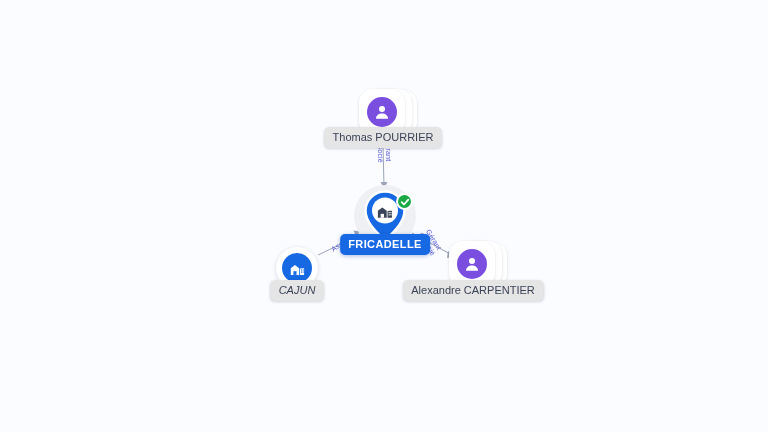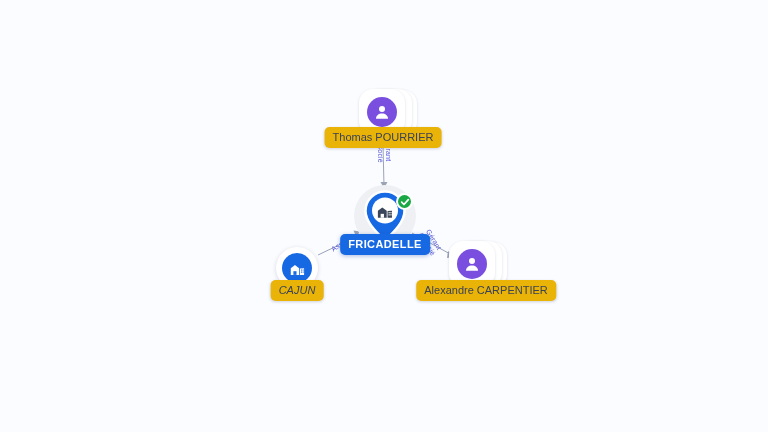--- a/index.html
+++ b/index.html
@@ -124,21 +124,21 @@
     align-items: center;
     justify-content: center;
   }
   .pin-check svg { display: block; }
 
   
   .node-label {
     position: absolute;
     transform: translateX(-50%);
     white-space: nowrap;
-    background: #eab308;
+    background: #e5e5e5;
     color: #3a4256;
     font-size: 11px;
     line-height: 13px;
     padding: 4px 8px 4px 8px;
     border-radius: 5px;
     box-shadow: 0 1px 3px rgba(40,50,90,0.20);
     font-family: "Liberation Sans", sans-serif;
   }
   .node-label.primary {
     background: #1668e3;
@@ -263,15 +263,15 @@
       <div class="card c1">
         <div class="avatar-circle">
           <svg width="18" height="18" viewBox="0 0 24 24" fill="#ffffff">
             <circle cx="12" cy="8" r="4"></circle>
             <path d="M4 21c0-4.4 3.6-7 8-7s8 2.6 8 7z"></path>
           </svg>
         </div>
       </div>
     </div>
   </div>
-  <div class="node-label" style="left:486px; top:280px;">Alexandre CARPENTIER</div>
+  <div class="node-label" style="left:473px; top:280px;">Alexandre CARPENTIER</div>
 
 </div>
 
 </body></html>

